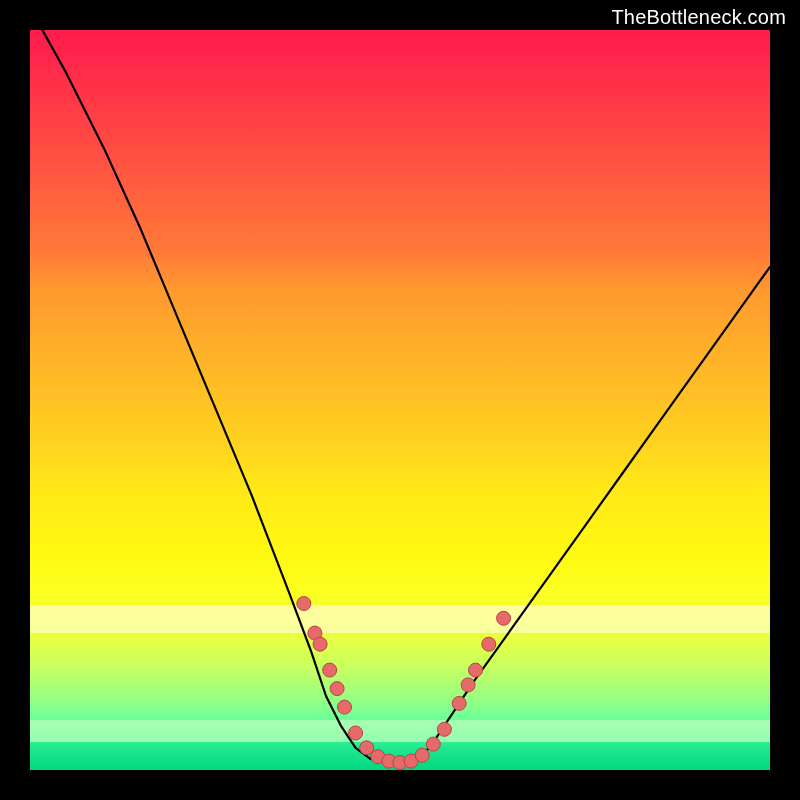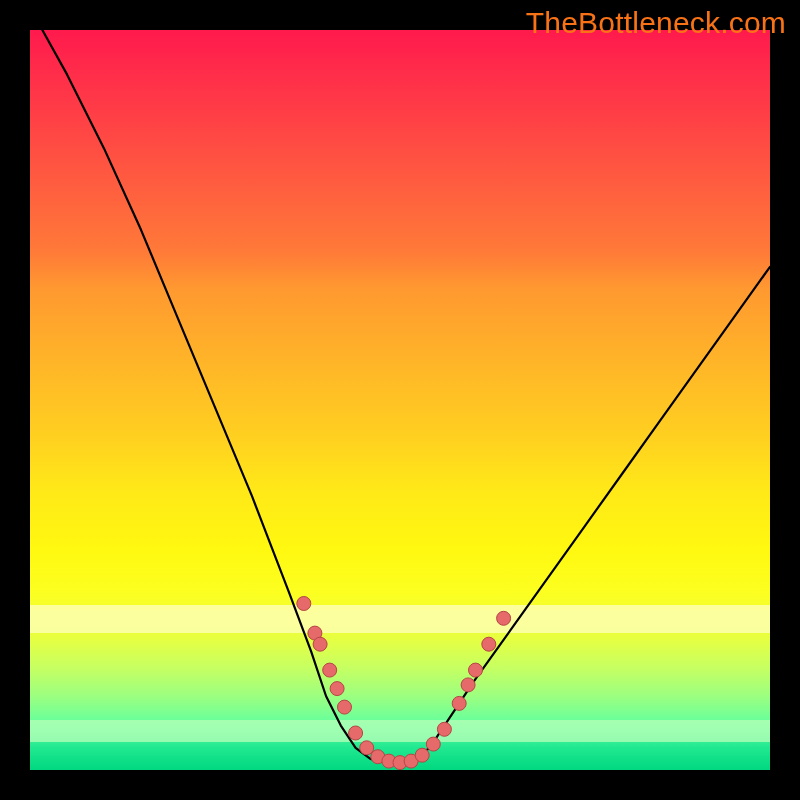--- a/index.html
+++ b/index.html
@@ -59,22 +59,22 @@
     width: 740px;
     top: 720px;
     height: 22px;
     background: #b8ffb8;
     opacity: 0.75;
   }
   .watermark {
     position: absolute;
     top: 6px;
     right: 14px;
-    color: #f97316;
-    font-size: 30px;
+    color: #ffffff;
+    font-size: 20px;
     letter-spacing: 0.2px;
     user-select: none;
   }
   svg.overlay {
     position: absolute;
     left: 30px;
     top: 30px;
     width: 740px;
     height: 740px;
     overflow: visible;

